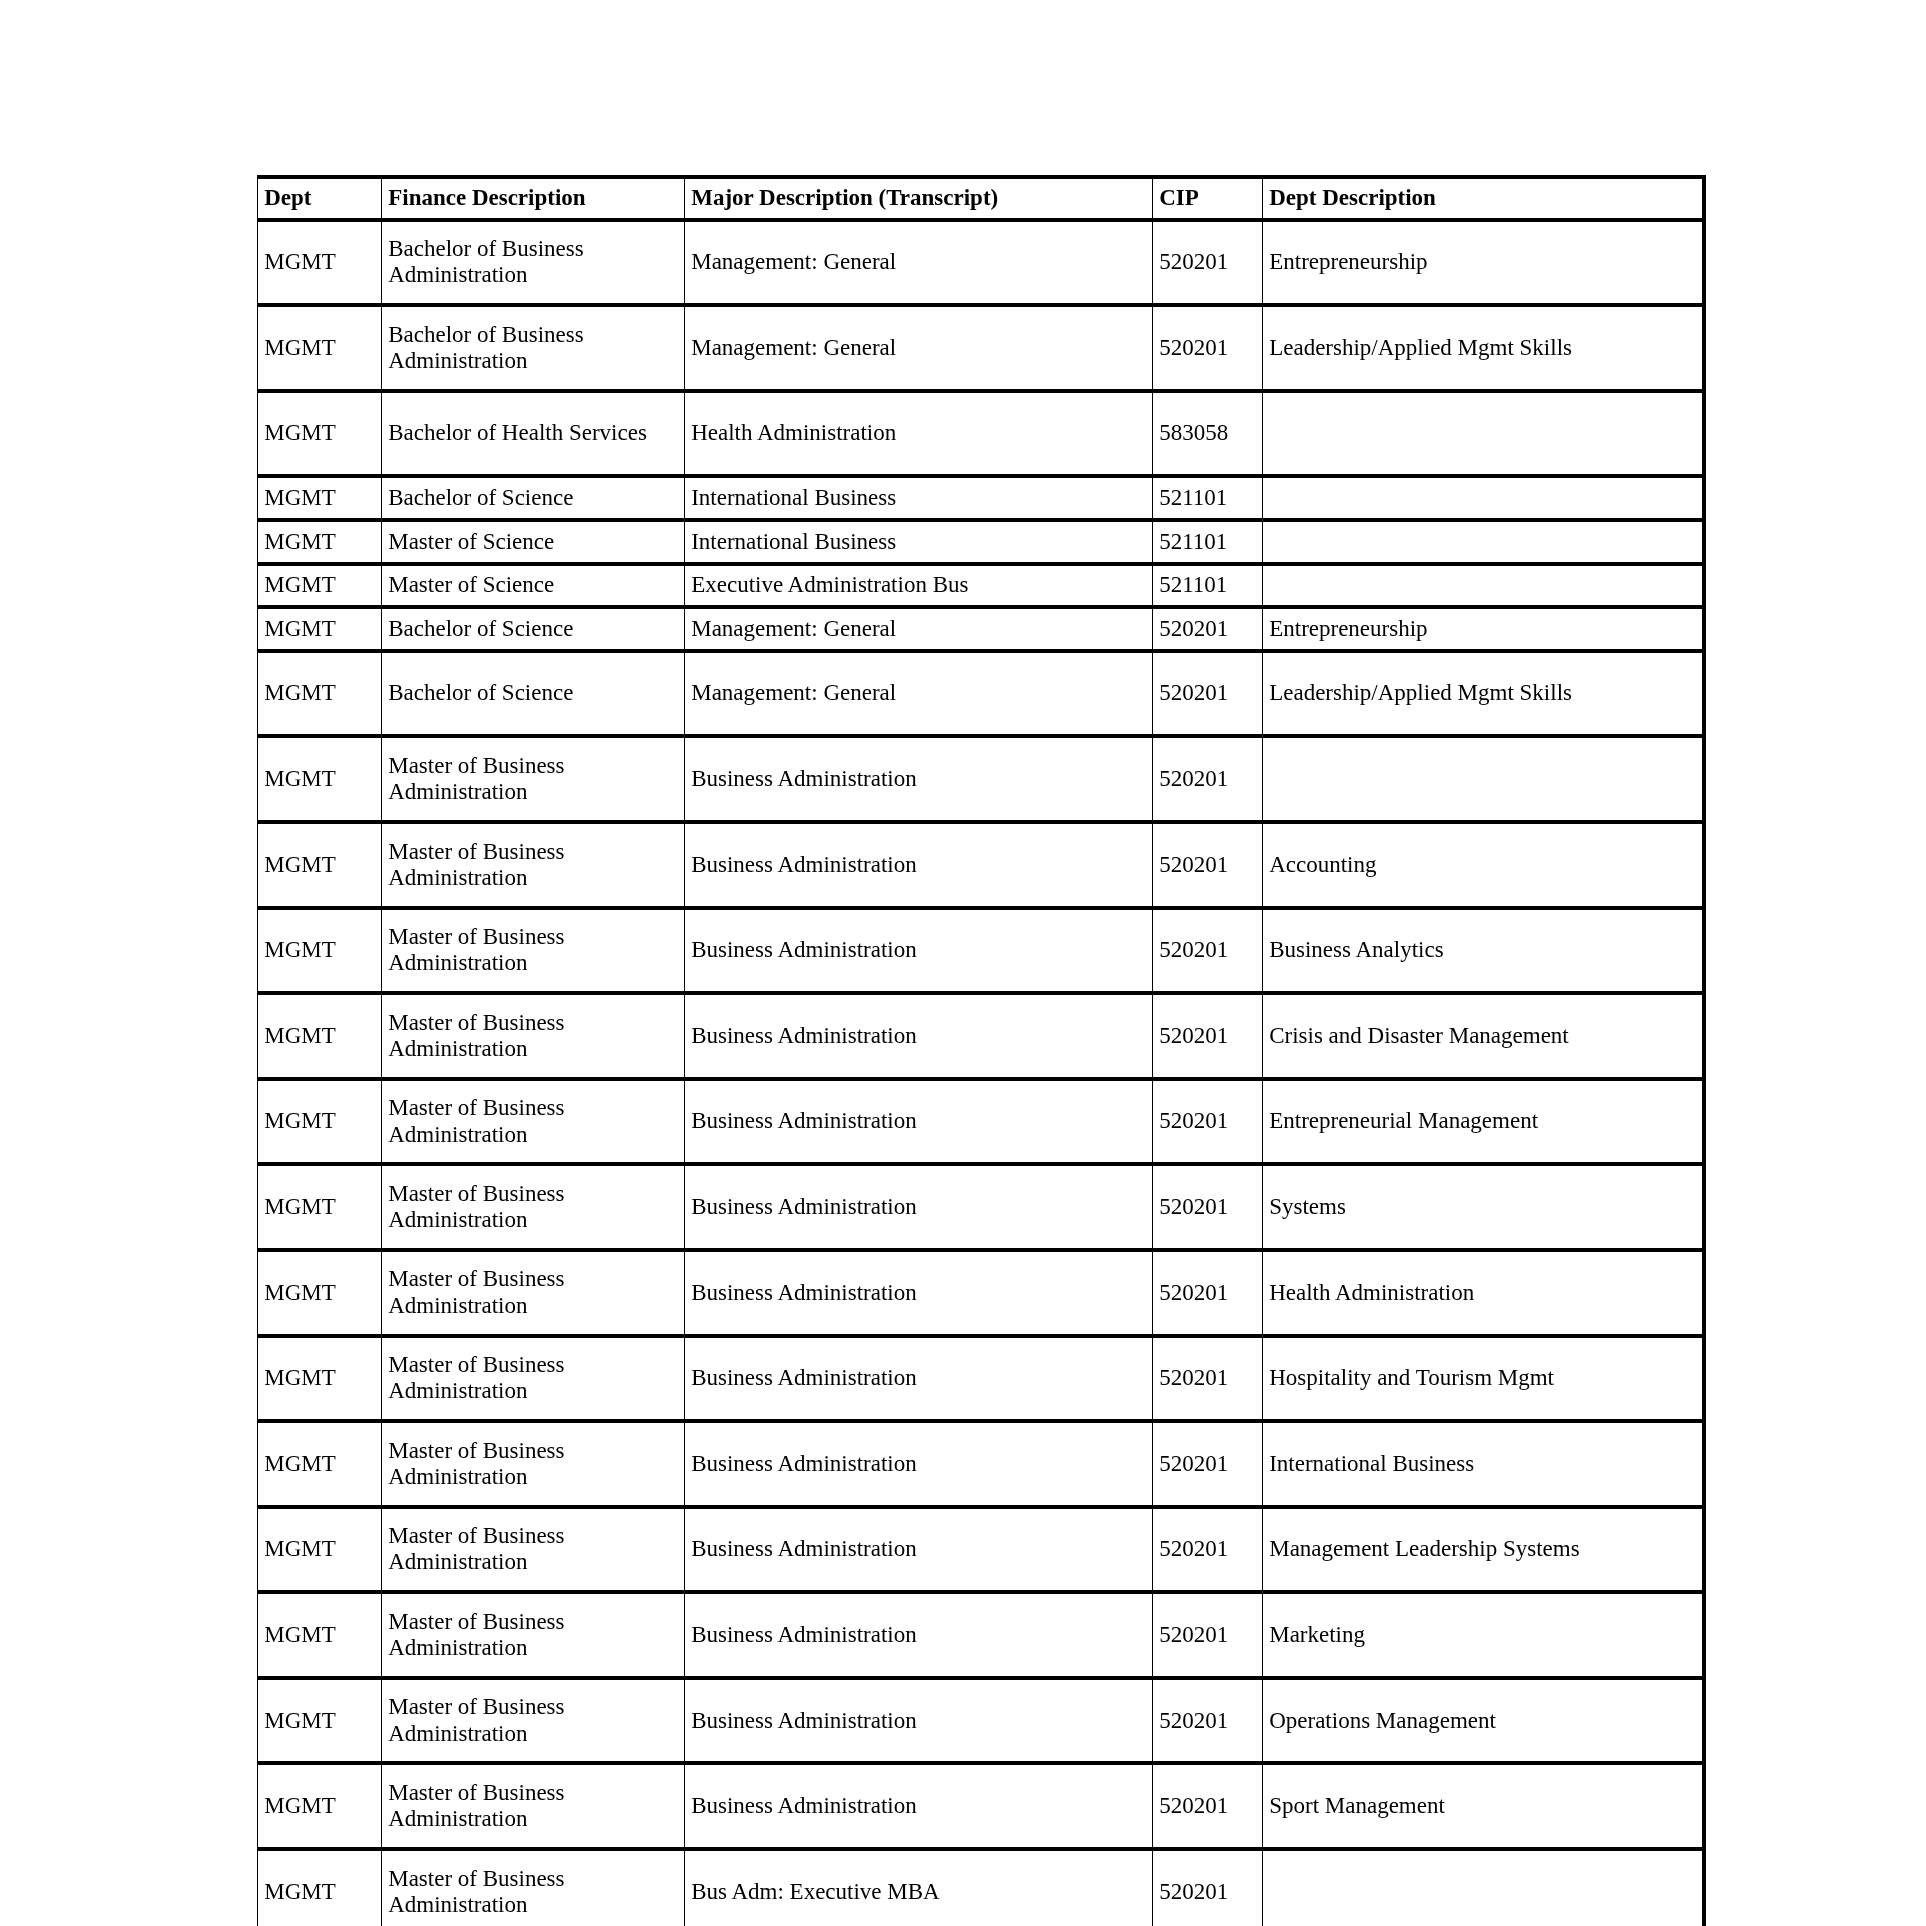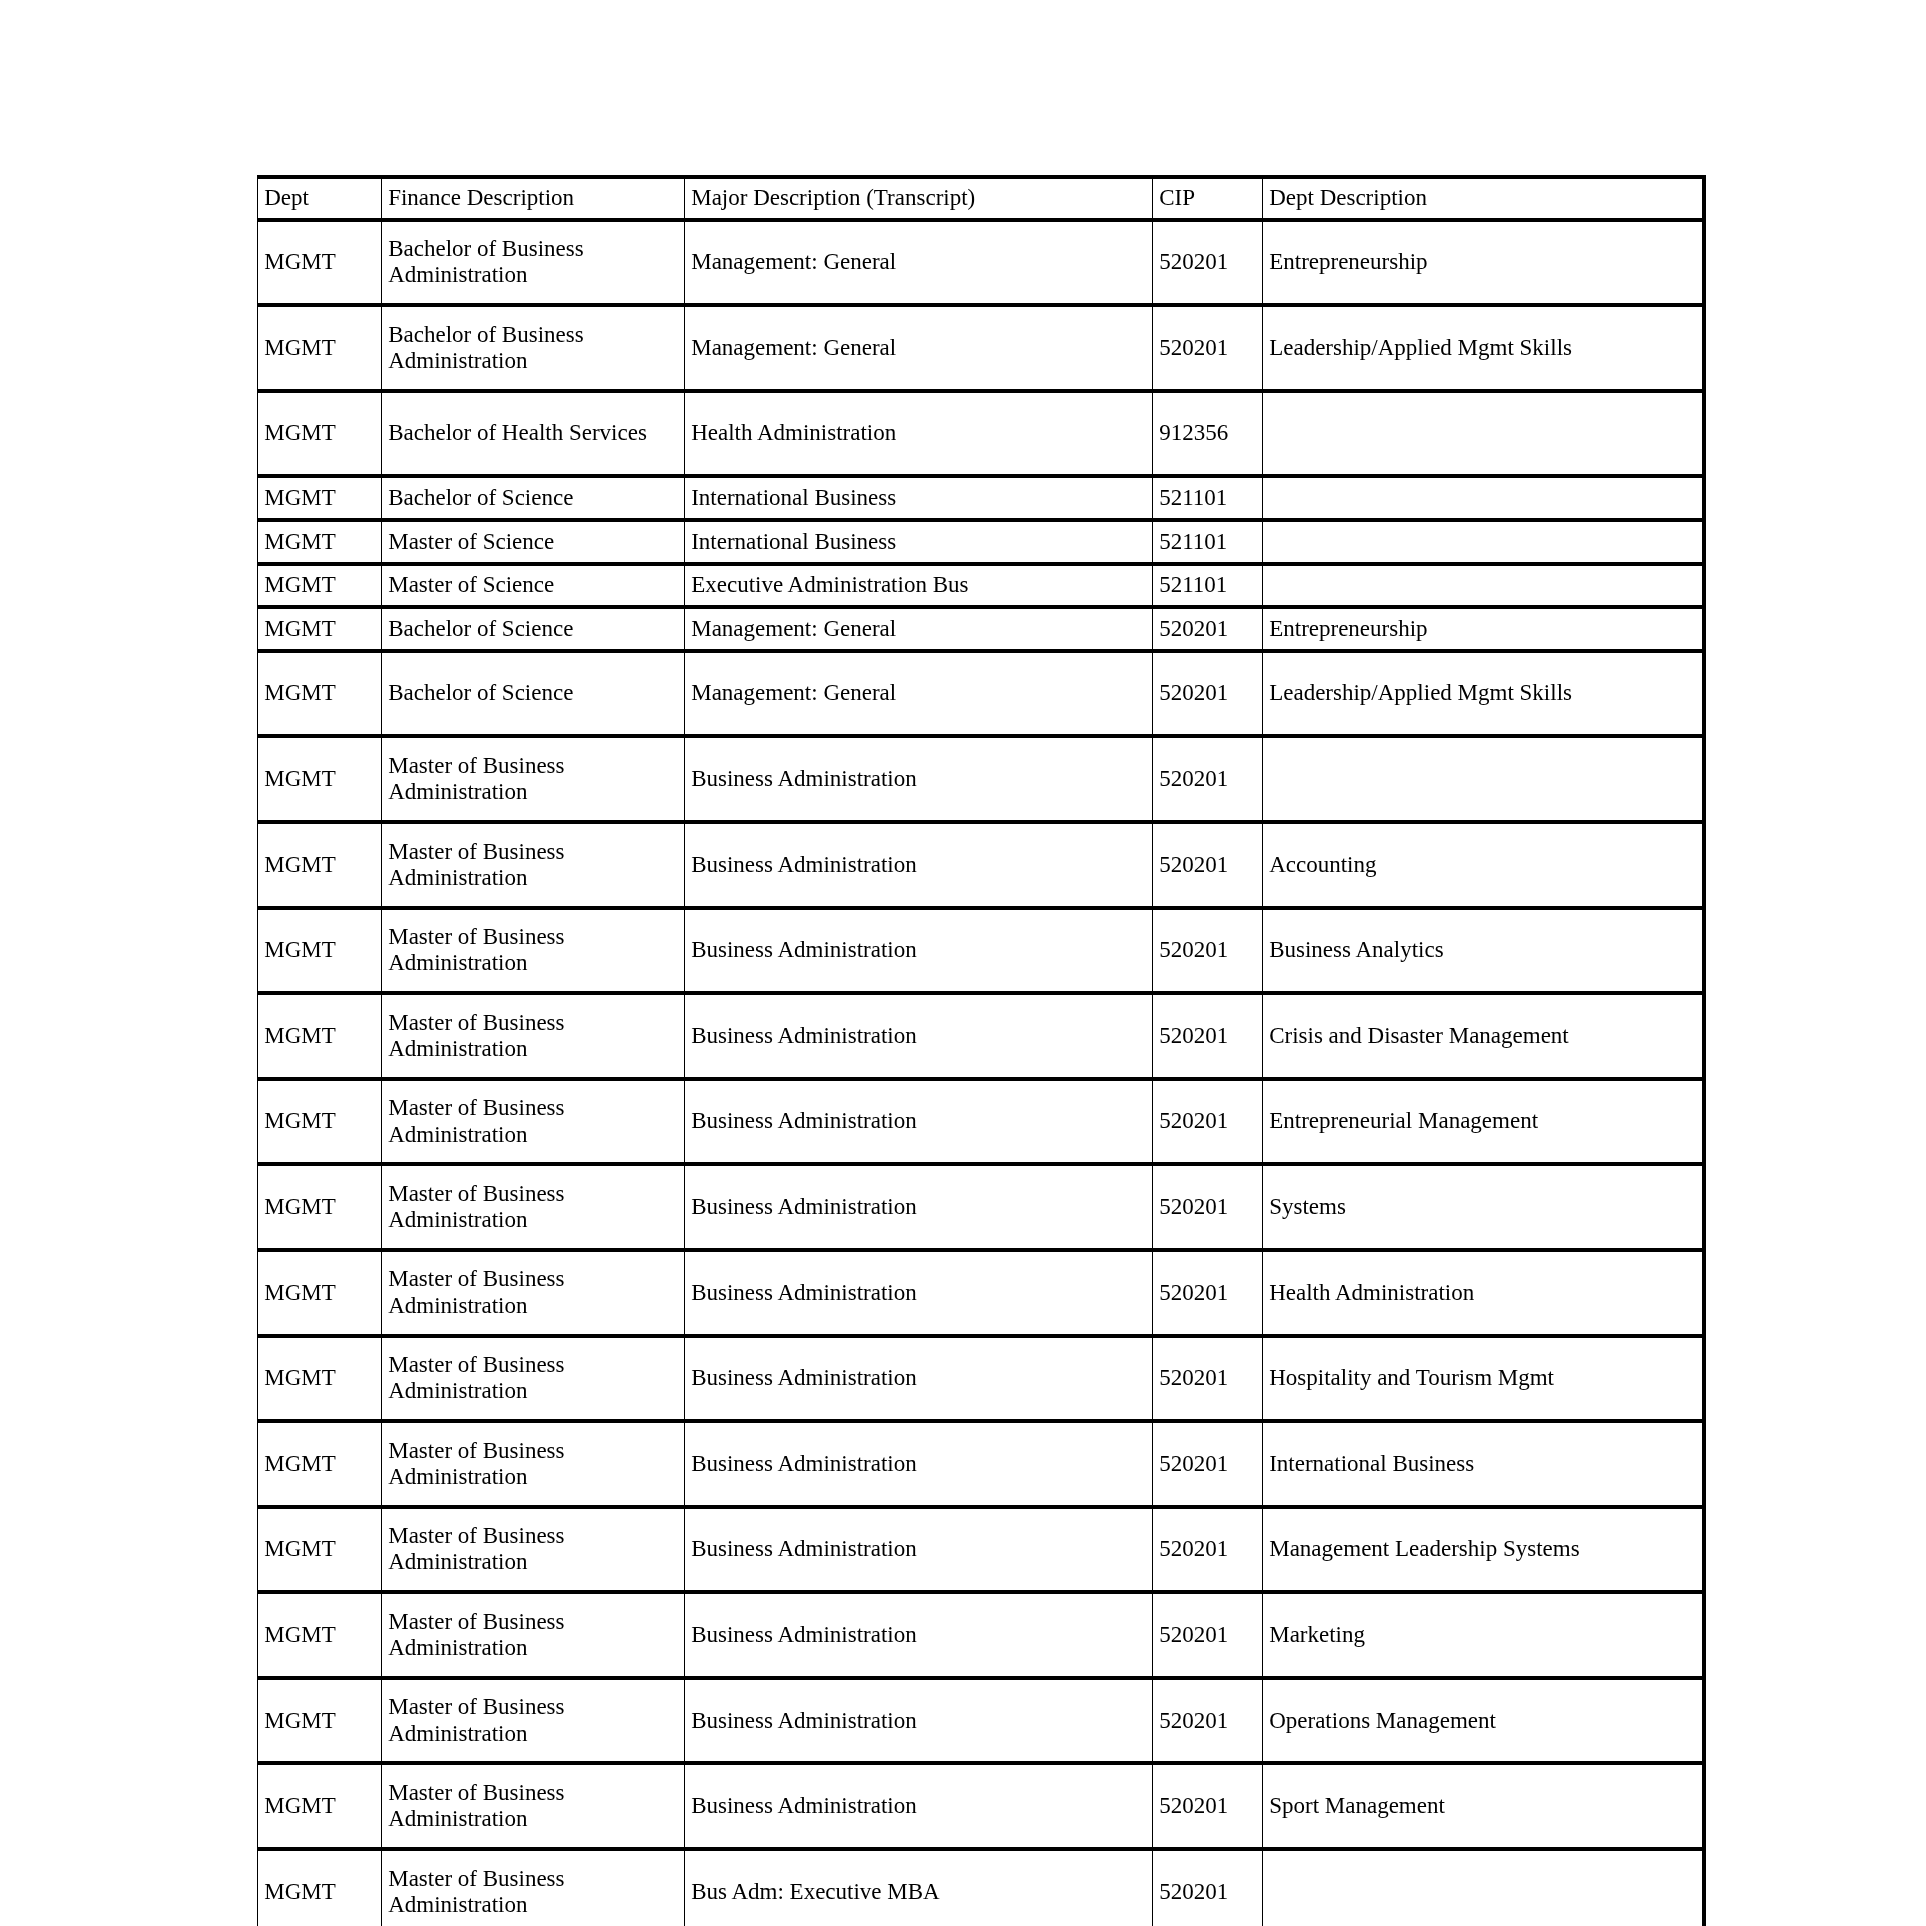--- a/index.html
+++ b/index.html
@@ -58,21 +58,21 @@
     vertical-align: middle;
     text-align: left;
     font-size: 23px;
     line-height: 1.14;
     font-weight: normal;
     word-wrap: break-word;
     overflow-wrap: break-word;
   }
 
   table.degree-table thead th {
-    font-weight: normal;
+    font-weight: bold;
     border-bottom: 4.2px solid #000;
     height: 37px;
     padding-top: 0.8px;
     padding-bottom: 0.8px;
     vertical-align: middle;
   }
 
   table.degree-table tbody tr {
     border-bottom: 4.2px solid #000;
     font-family: Liberation Serif, serif;
@@ -128,21 +128,21 @@
             <td class="cell-dept">MGMT</td>
             <td>Bachelor of Business Administration</td>
             <td>Management: General</td>
             <td class="cell-cip">520201</td>
             <td>Leadership/Applied Mgmt Skills</td>
           </tr>
           <tr class="r-tall">
             <td class="cell-dept">MGMT</td>
             <td>Bachelor of Health Services</td>
             <td>Health Administration</td>
-            <td class="cell-cip">912356</td>
+            <td class="cell-cip">583058</td>
             <td></td>
           </tr>
           <tr class="r-short">
             <td class="cell-dept">MGMT</td>
             <td>Bachelor of Science</td>
             <td>International Business</td>
             <td class="cell-cip">521101</td>
             <td></td>
           </tr>
           <tr class="r-short">

